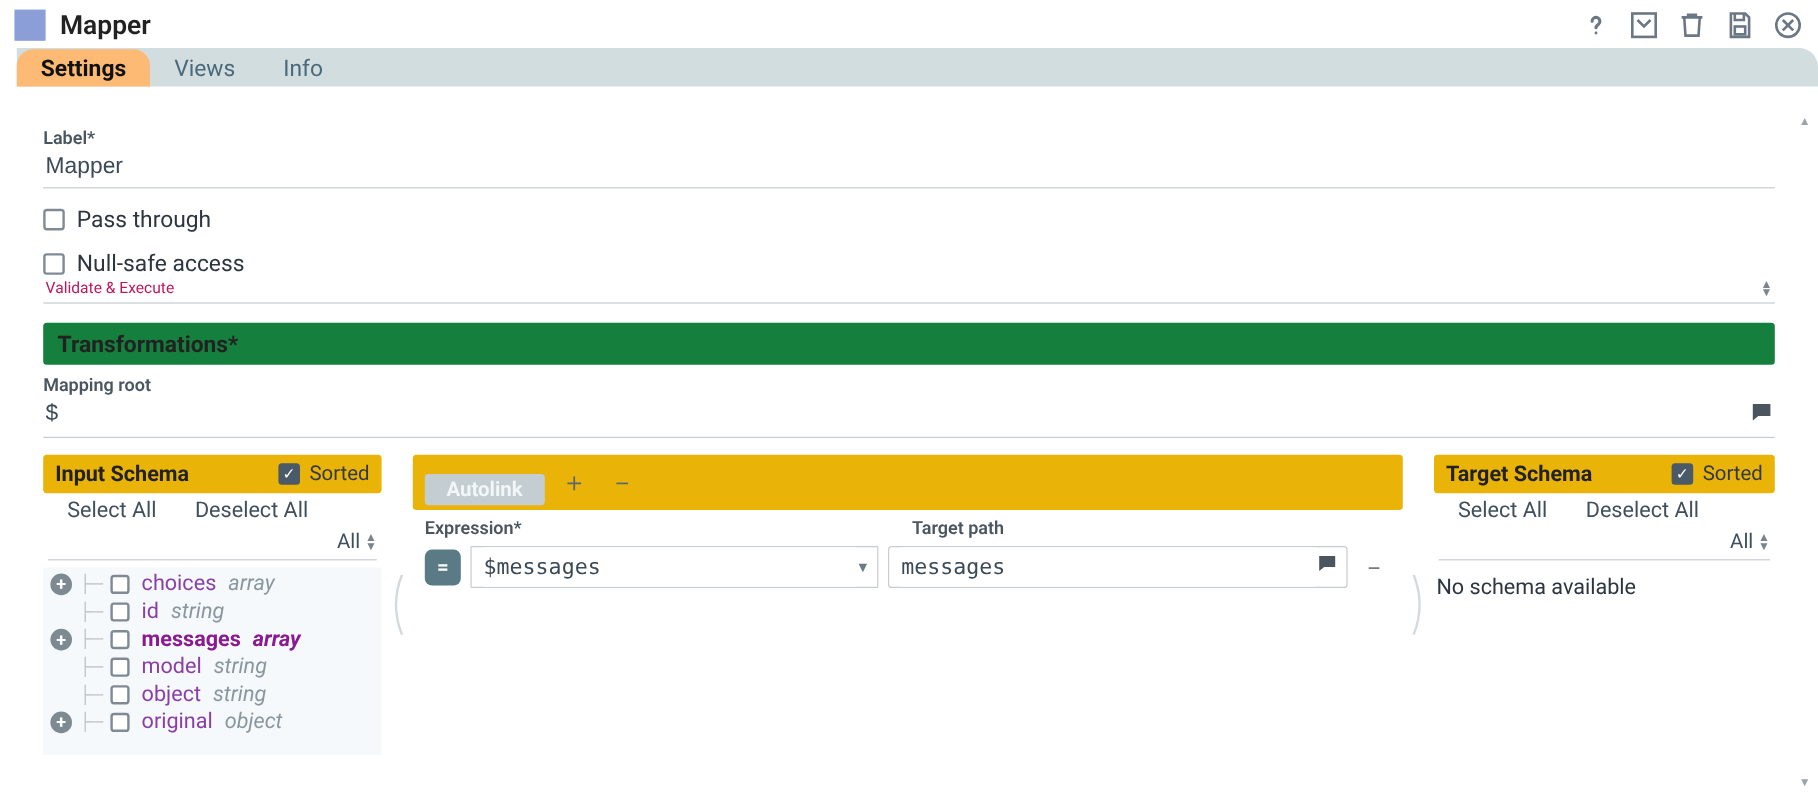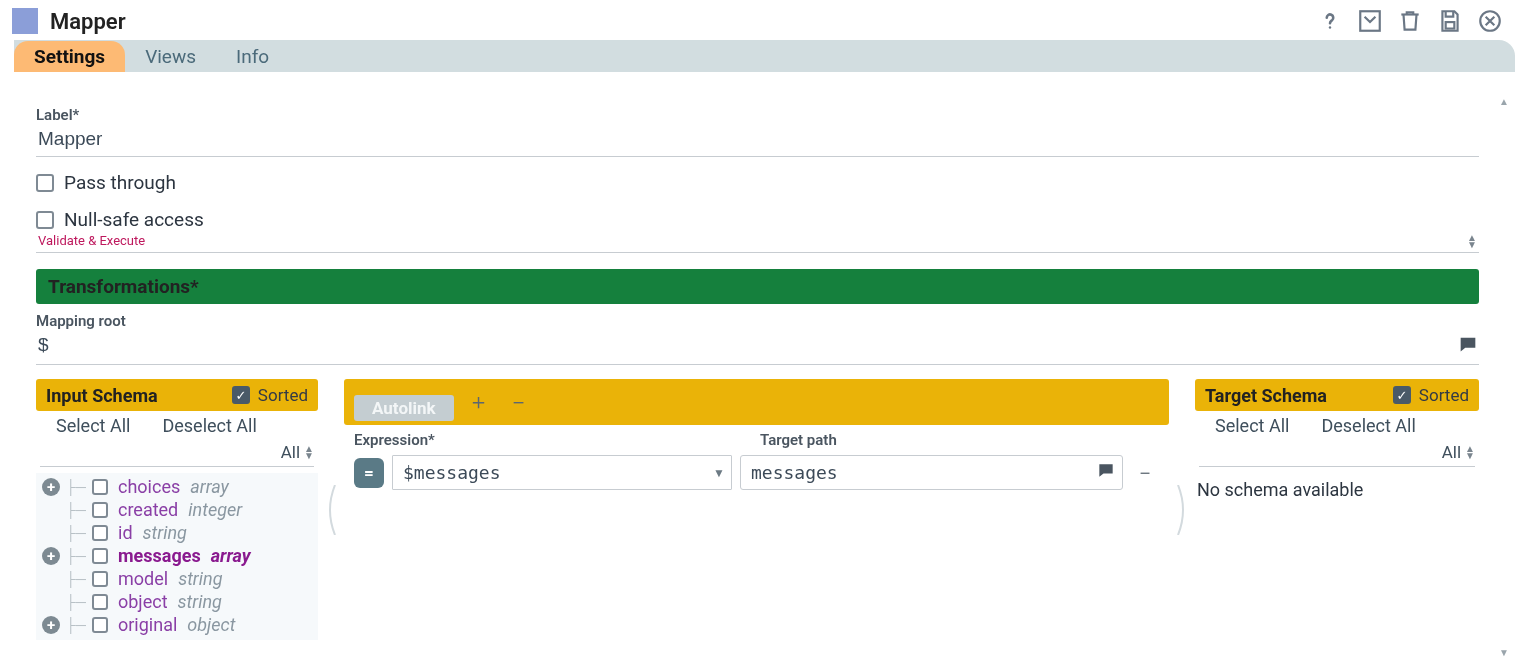--- a/index.html
+++ b/index.html
@@ -434,27 +434,20 @@
             <span>▼</span>
           </span>
       </div>
       <div class="tree" id="tree">
           <div class="tree-row">
             <span class="expander">+</span>
             <span class="branch"></span>
             <span class="cbx" style="width: 16px; height: 16px;"></span>
             <span class="node-name" style="margin-left: 6px;">choices</span>
             <span class="node-type">array</span>
-          </div>
-          <div class="tree-row">
-            <span class="expander blank"></span>
-            <span class="branch"></span>
-            <span class="cbx" style="width: 16px; height: 16px;"></span>
-            <span class="node-name" style="margin-left: 6px;">created</span>
-            <span class="node-type">integer</span>
           </div>
           <div class="tree-row">
             <span class="expander blank"></span>
             <span class="branch"></span>
             <span class="cbx" style="width: 16px; height: 16px;"></span>
             <span class="node-name" style="margin-left: 6px;">id</span>
             <span class="node-type">string</span>
           </div>
           <div class="tree-row highlight">
             <span class="expander">+</span>

